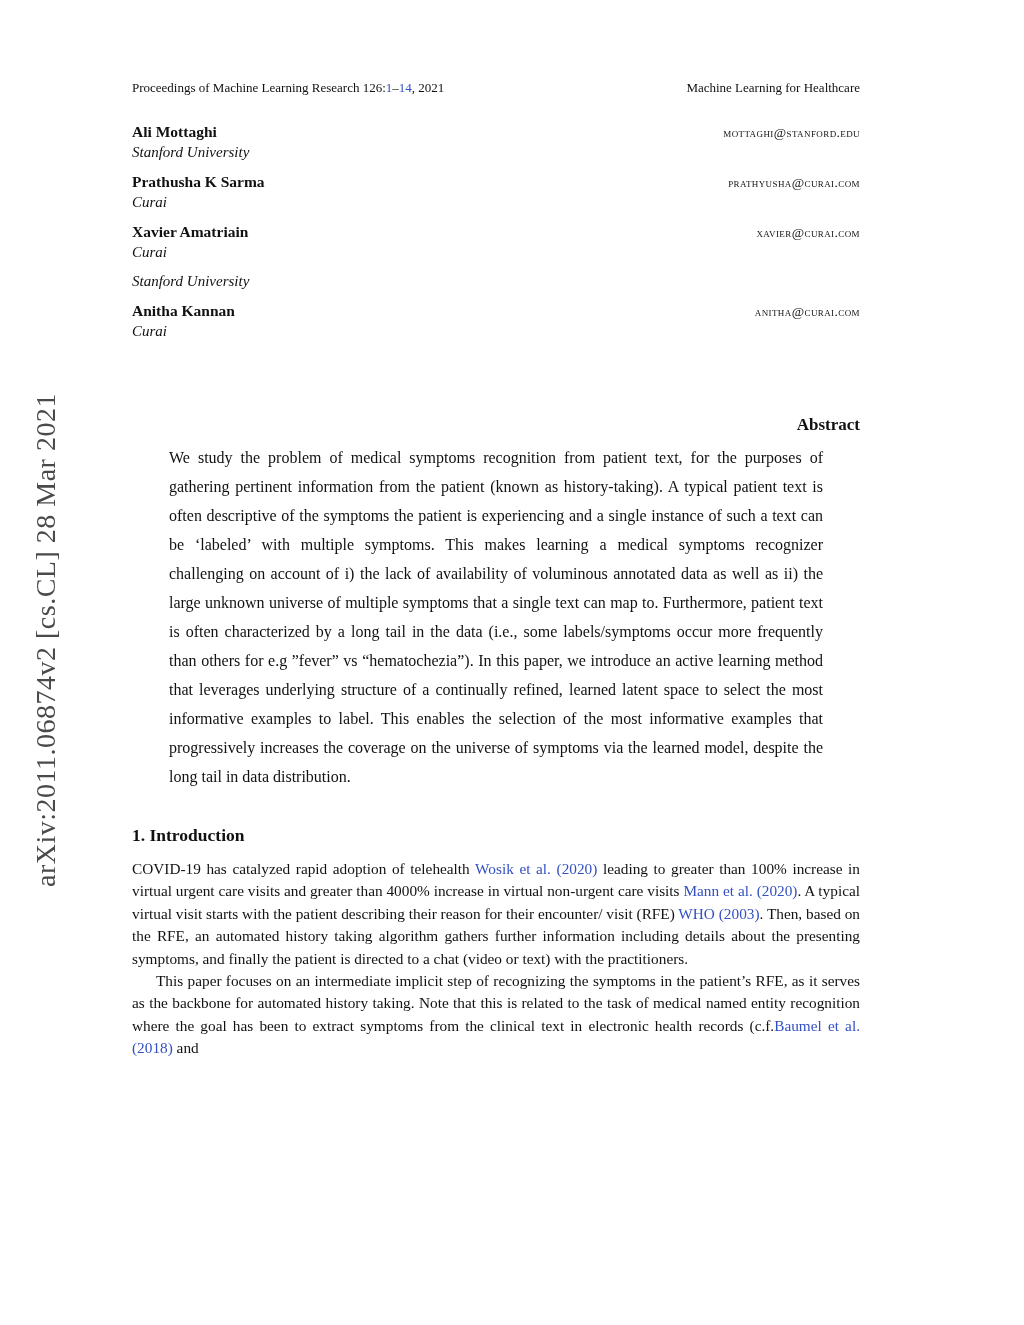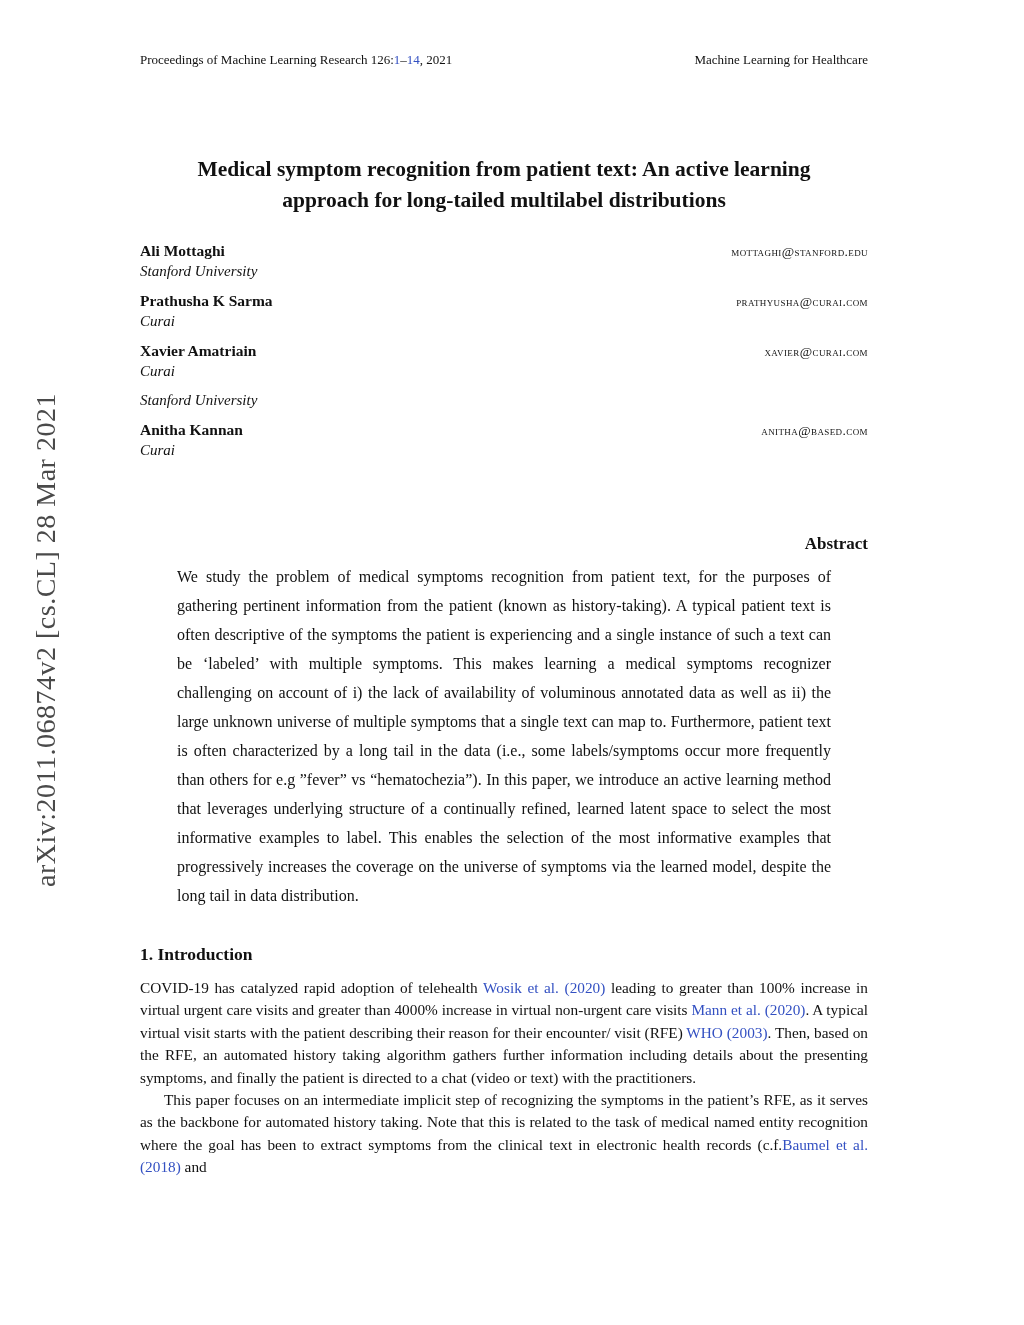--- a/index.html
+++ b/index.html
@@ -24,23 +24,23 @@
     position:absolute;
     left:46px;top:640px;
     transform:translate(-50%,-50%) rotate(-90deg);
     white-space:nowrap;
     font-size:28px;
     color:var(--stamp);
     letter-spacing:0.5px;
   }
   .content{
     position:absolute;
-    left:140px;top:0;
+    left:132px;top:0;
     width:728px;
-    padding-top:52px;
+    padding-top:80px;
   }
   .running-header{
     display:flex;
     justify-content:space-between;
     font-size:13px;
     line-height:16px;
   }
   .title{
     margin:86px auto 0 auto;
     max-width:640px;
@@ -111,21 +111,20 @@
 
   <div class="arxiv-stamp">arXiv:2011.06874v2  [cs.CL]  28 Mar 2021</div>
 
   <div class="content">
 
     <div class="running-header">
       <div class="header-left"><span>Proceedings of Machine Learning Research 126:</span><a class="cite">1</a><span>–</span><a class="cite">14</a><span>, 2021</span></div>
       <div class="header-right">Machine Learning for Healthcare</div>
     </div>
 
-    <h1 class="title">Medical symptom recognition from patient text: An active learning approach for long-tailed multilabel distributions</h1>
 
     <div class="authors">
 
       <div class="author">
         <div class="author-row">
           <span class="author-name">Ali Mottaghi</span>
           <span class="author-email">mottaghi@stanford.edu</span>
         </div>
         <div class="author-affil">Stanford University</div>
       </div>
@@ -146,21 +145,21 @@
         <div class="author-affil">Curai</div>
       </div>
 
       <div class="author">
         <div class="author-affil">Stanford University</div>
       </div>
 
       <div class="author">
         <div class="author-row">
           <span class="author-name">Anitha Kannan</span>
-          <span class="author-email">anitha@based.com</span>
+          <span class="author-email">anitha@curai.com</span>
         </div>
         <div class="author-affil">Curai</div>
       </div>
 
     </div>
 
     <div class="abstract">
       <h2 class="abstract-heading">Abstract</h2>
       <p class="abstract-body">We study the problem of medical symptoms recognition from patient text, for the purposes of gathering pertinent information from the patient (known as history-taking). A typical patient text is often descriptive of the symptoms the patient is experiencing and a single instance of such a text can be ‘labeled’ with multiple symptoms. This makes learning a medical symptoms recognizer challenging on account of i) the lack of availability of voluminous annotated data as well as ii) the large unknown universe of multiple symptoms that a single text can map to. Furthermore, patient text is often characterized by a long tail in the data (i.e., some labels/symptoms occur more frequently than others for e.g ”fever” vs “hematochezia”). In this paper, we introduce an active learning method that leverages underlying structure of a continually refined, learned latent space to select the most informative examples to label. This enables the selection of the most informative examples that progressively increases the coverage on the universe of symptoms via the learned model, despite the long tail in data distribution.</p>
     </div>

